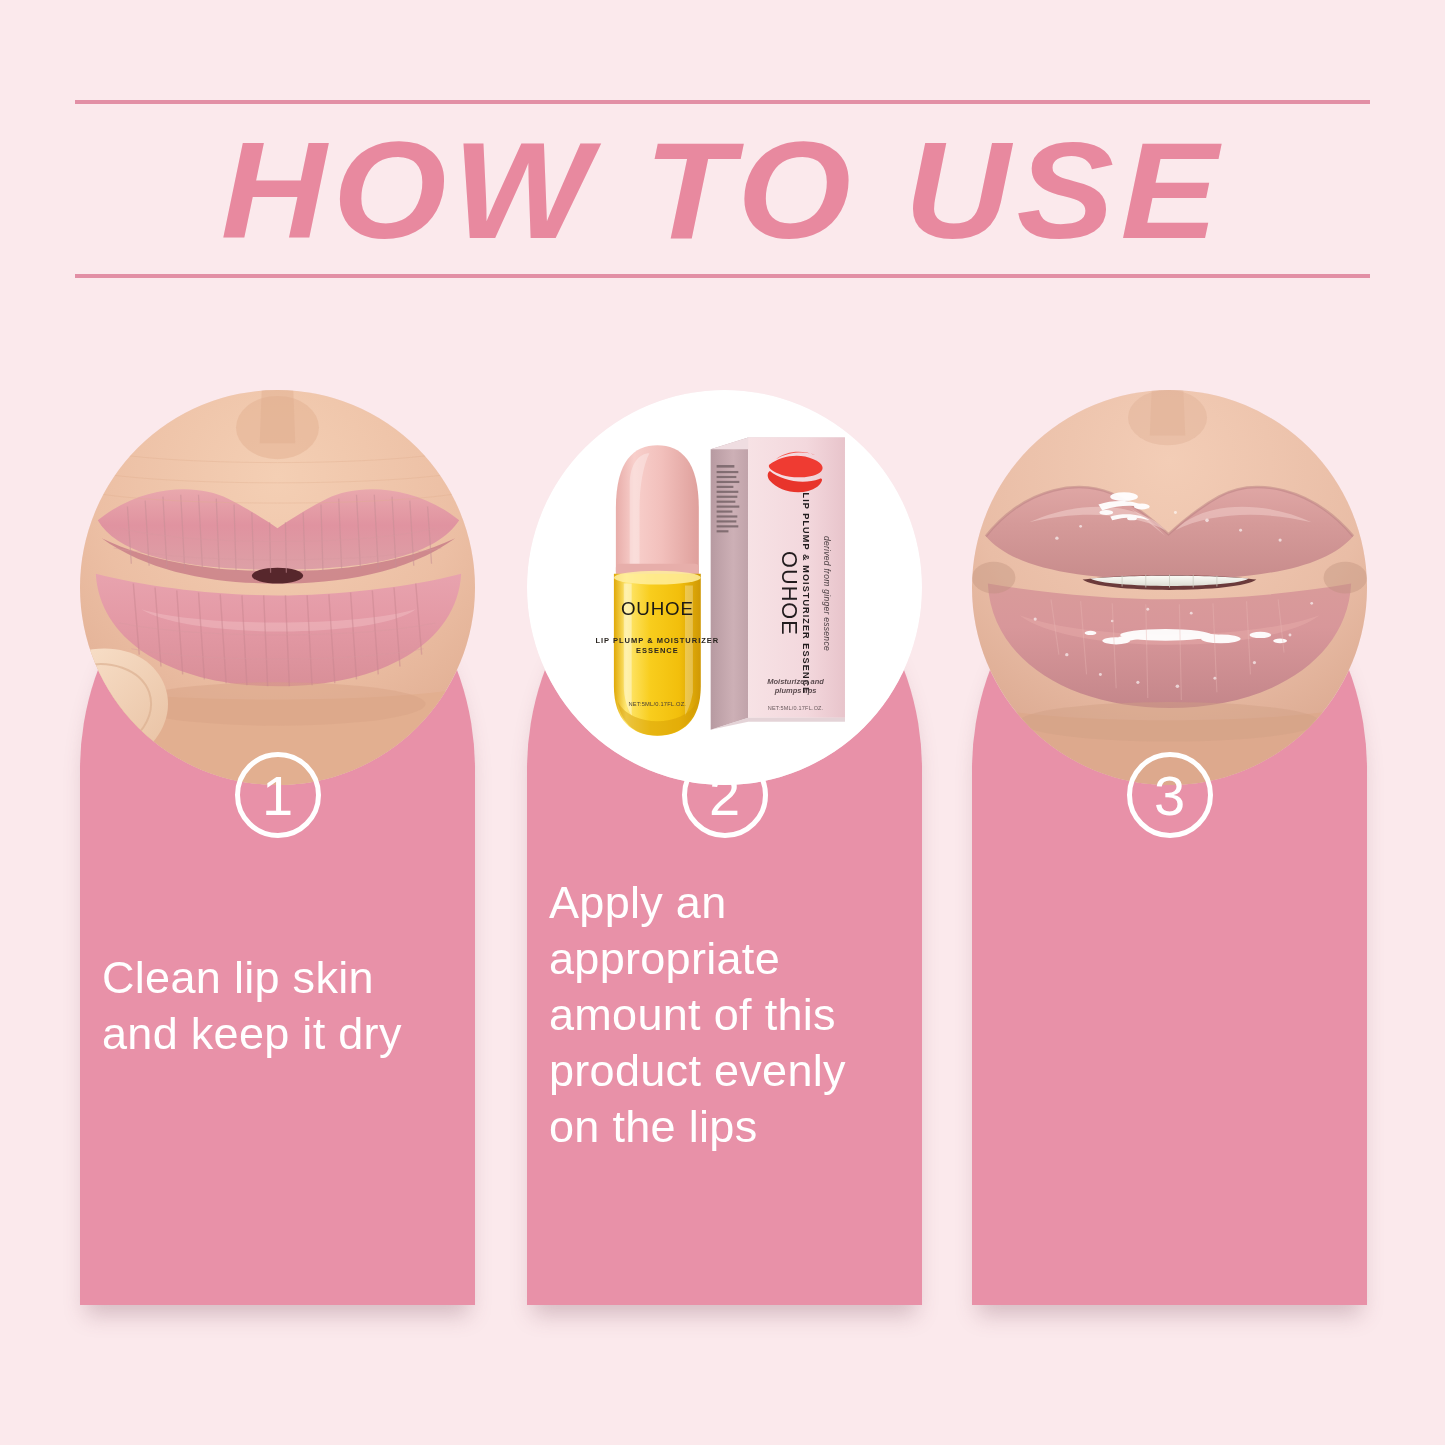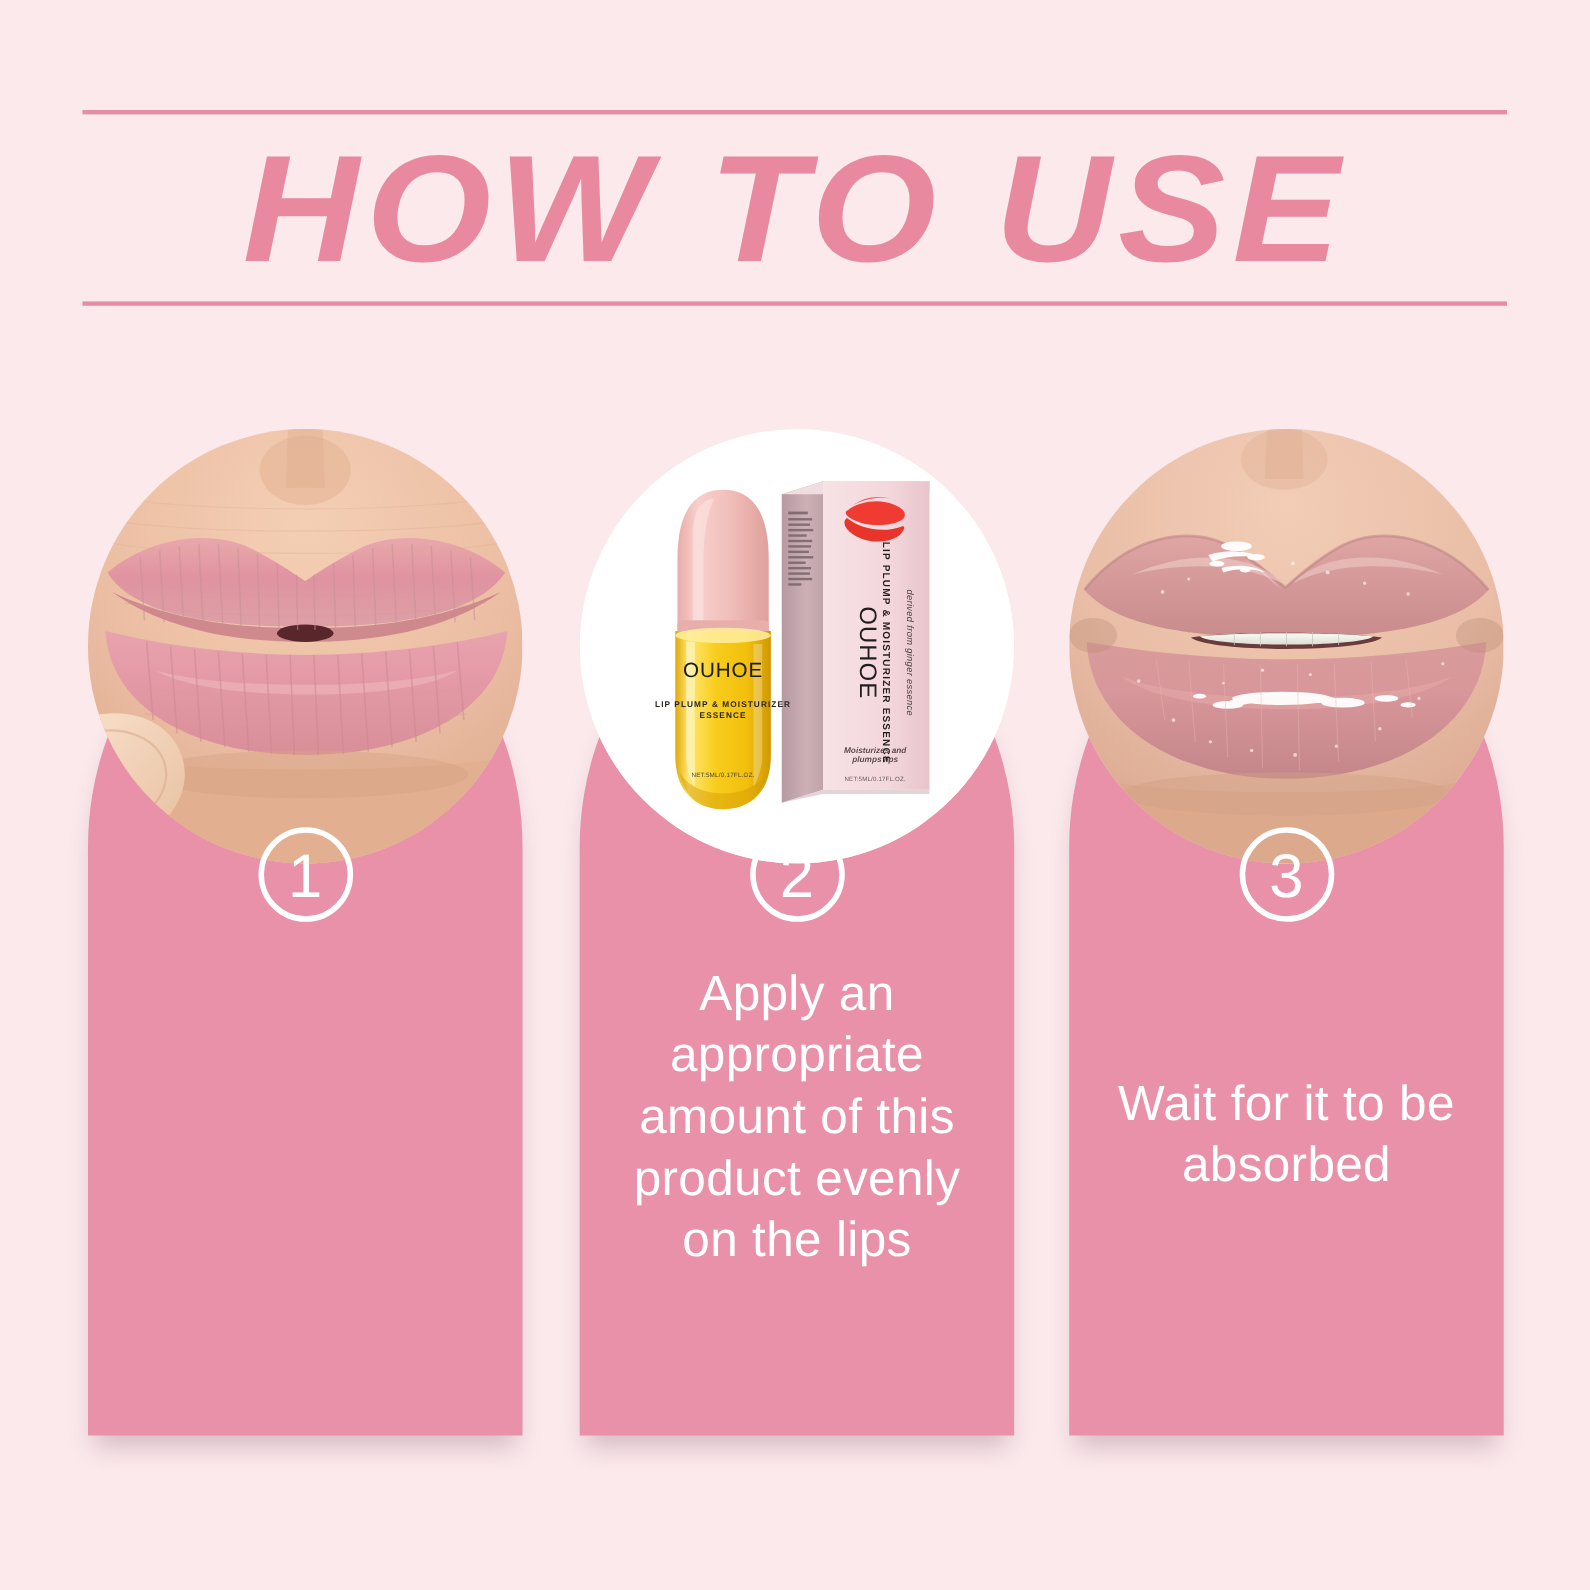--- a/index.html
+++ b/index.html
@@ -86,21 +86,20 @@
     font-size: 56px;
     font-weight: 500;
     z-index: 5;
   }
 
   .step-caption {
     position: absolute;
     left: 22px;
     right: 22px;
     color: #ffffff;
-    text-align: center;
     font-size: 45px;
     line-height: 56px;
     font-weight: 300;
     letter-spacing: 0.3px;
   }
   .cap-1 { top: 420px; }
   .cap-2 { top: 345px; }
   .cap-3 { top: 445px; }
 
   
@@ -224,20 +223,21 @@
           <path d="M8 82 C80 98 320 98 392 82"></path>
           <path d="M14 104 C84 118 316 118 386 104"></path>
         </g>
 
         <path d="M-10 268 C36 252 74 268 86 300 C98 334 74 368 36 382 C8 392 -18 390 -30 380 Z" fill="url(#fing1)"></path>
         <path d="M-4 282 C30 270 62 284 70 306 C78 330 60 356 30 368" fill="none" stroke="#d9ab8c" stroke-width="2" opacity="0.6"></path>
       </svg>
     </div>
 
     <div class="step-badge">1</div>
+    <div class="step-caption cap-1">Clean lip skin and keep it dry</div>
   </div>
 
   <div class="step-card" id="card-2">
     <div class="card-panel"></div>
 
     <div class="photo-circle">
       <div class="product-scene">
         <svg class="prod-svg" viewBox="0 0 400 400" preserveAspectRatio="xMidYMid meet">
           <defs>
             <linearGradient id="capG" x1="0" y1="0" x2="1" y2="0">
@@ -455,16 +455,15 @@
 
         <path d="M0 318 C80 340 320 340 400 318 L400 400 L0 400 Z" fill="#dda98d"></path>
         <ellipse cx="200" cy="336" rx="152" ry="20" fill="#d19f84" opacity="0.45"></ellipse>
 
         <ellipse cx="22" cy="190" rx="22" ry="16" fill="#b98c78" opacity="0.35"></ellipse>
         <ellipse cx="378" cy="190" rx="22" ry="16" fill="#b98c78" opacity="0.35"></ellipse>
       </svg>
     </div>
 
     <div class="step-badge">3</div>
-    <div class="step-caption cap-3">Wait for it to be absorbed</div>
   </div>
 
 </div>
 
 </body></html>

